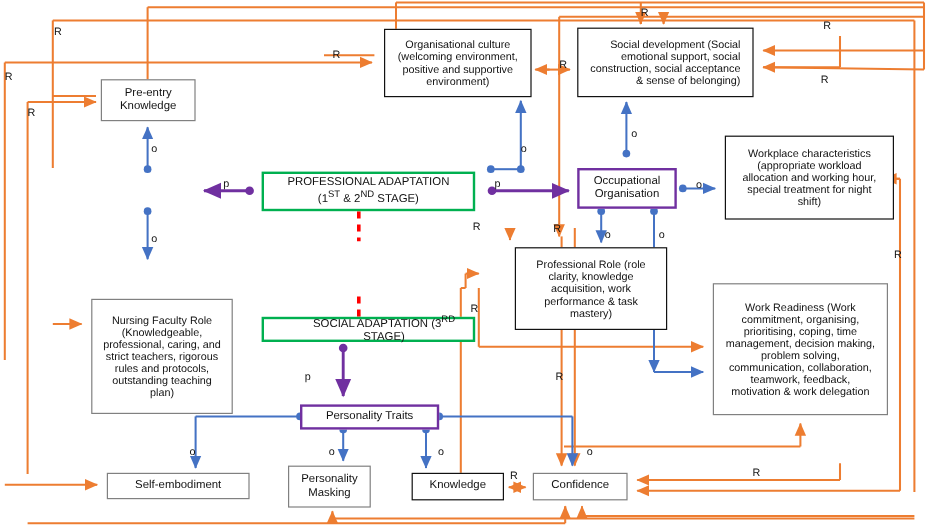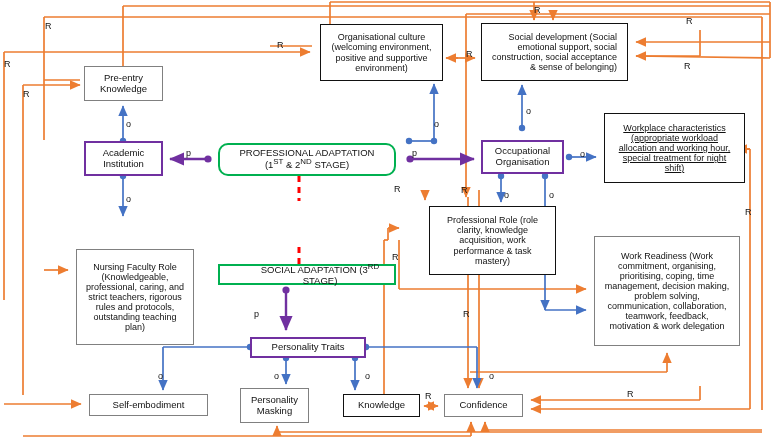--- a/index.html
+++ b/index.html
@@ -168,42 +168,39 @@
       <g stroke="#FF0000" stroke-width="3" stroke-dasharray="6,5">
         <path d="M299,176 L299,201"></path>
         <path d="M299,247 L299,264"></path>
       </g>
     </g>
   </svg>
 
   <div class="node n-gray" style="left:84px;top:66px;width:79px;height:35px;font-size:9.5px;">
       <span>Pre-entry<br>Knowledge</span>
     </div>
-  <div class="node n-purple" style="left:84px;top:141px;width:79px;height:35px;font-size:9.5px;">
-      <span>Academic<br>Institution</span>
-    </div>
   <div class="node n-gray" style="left:76px;top:221px;width:118px;height:96px;font-size:9px;margin-top:28px;">
       <span>Nursing Faculty Role<br>(Knowledgeable,<br>professional, caring, and<br>strict teachers, rigorous<br>rules and protocols,<br>outstanding teaching<br>plan)</span>
     </div>
-  <div class="node n-green" style="left:218px;top:143px;width:178px;height:33px;font-size:9.5px;border-radius:10px;">
+  <div class="node n-green" style="left:218px;top:143px;width:178px;height:33px;font-size:9.5px;">
       <span>PROFESSIONAL ADAPTATION<br>(1<sup>ST</sup> &amp; 2<sup>ND</sup>  STAGE)</span>
     </div>
   <div class="node n-green" style="left:218px;top:264px;width:178px;height:21px;font-size:9.5px;padding-left:26px;">
       <span>SOCIAL ADAPTATION (3<sup>RD</sup> STAGE)</span>
     </div>
   <div class="node n-black" style="left:320px;top:24px;width:123px;height:57px;font-size:9px;">
       <span>Organisational culture<br>(welcoming environment,<br>positive and supportive<br>environment)</span>
     </div>
   <div class="node n-black" style="left:481px;top:23px;width:147px;height:58px;font-size:9px;text-align:right;">
       <span>Social development (Social<br>emotional support, social<br>construction, social acceptance<br>&amp; sense of belonging)</span>
     </div>
   <div class="node n-purple" style="left:481px;top:140px;width:83px;height:34px;font-size:9.5px;">
       <span>Occupational<br>Organisation</span>
     </div>
-  <div class="node n-black" style="left:604px;top:113px;width:141px;height:70px;font-size:9px;text-decoration:underline;">
+  <div class="node n-black" style="left:604px;top:113px;width:141px;height:70px;font-size:9px;">
       <span>Workplace characteristics<br>(appropriate workload<br>allocation and working hour,<br>special treatment for night<br>shift)</span>
     </div>
   <div class="node n-black" style="left:429px;top:206px;width:127px;height:69px;font-size:9px;">
       <span>Professional Role (role<br>clarity, knowledge<br>acquisition, work<br>performance &amp; task<br>mastery)</span>
     </div>
   <div class="node n-purple" style="left:250px;top:337px;width:116px;height:21px;font-size:9.5px;">
       <span>Personality Traits</span>
     </div>
   <div class="node n-gray" style="left:594px;top:236px;width:146px;height:110px;font-size:9px;">
       <span>Work Readiness (Work<br>commitment, organising,<br>prioritising, coping, time<br>management, decision making,<br>problem solving,<br>communication, collaboration,<br>teamwork, feedback,<br>motivation &amp; work delegation</span>

